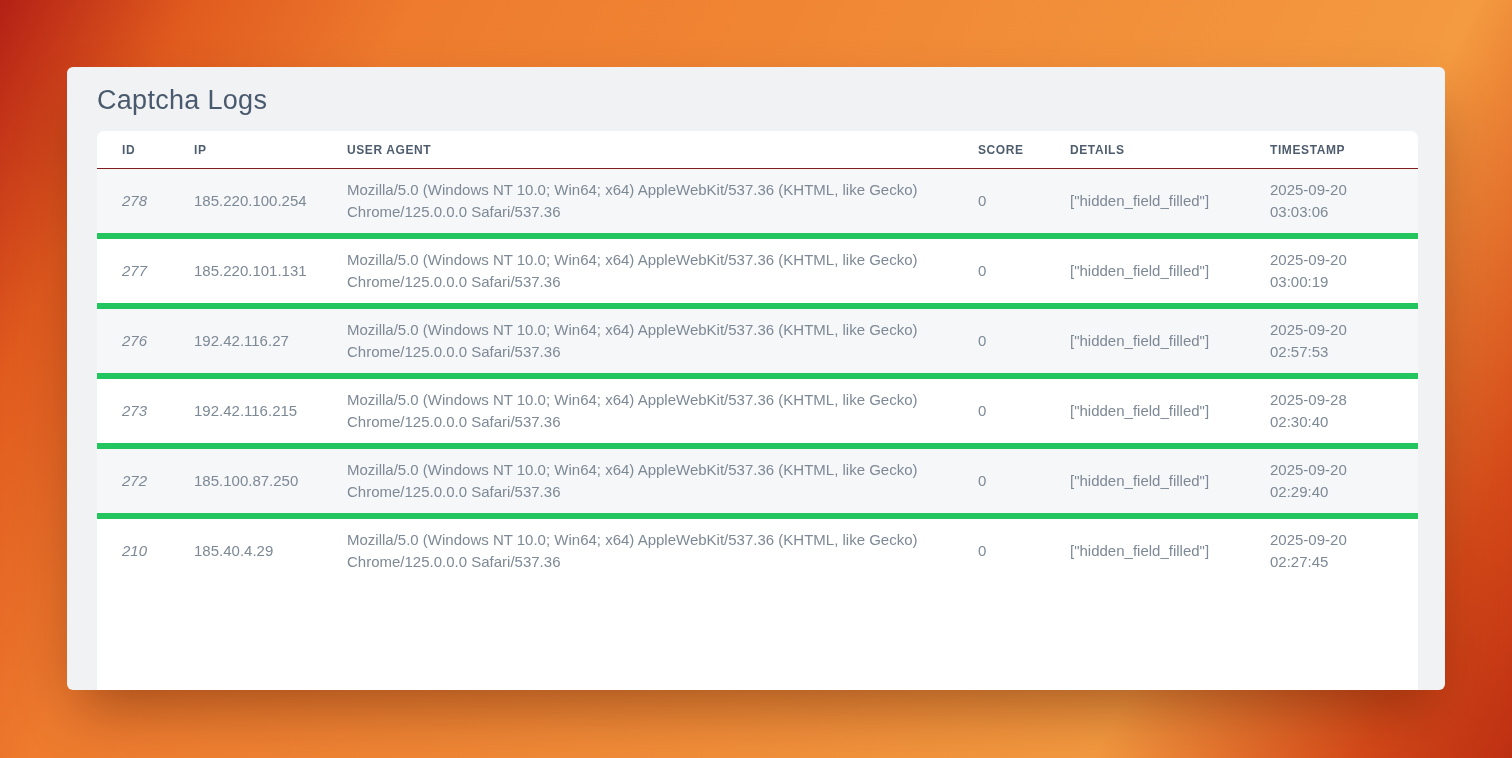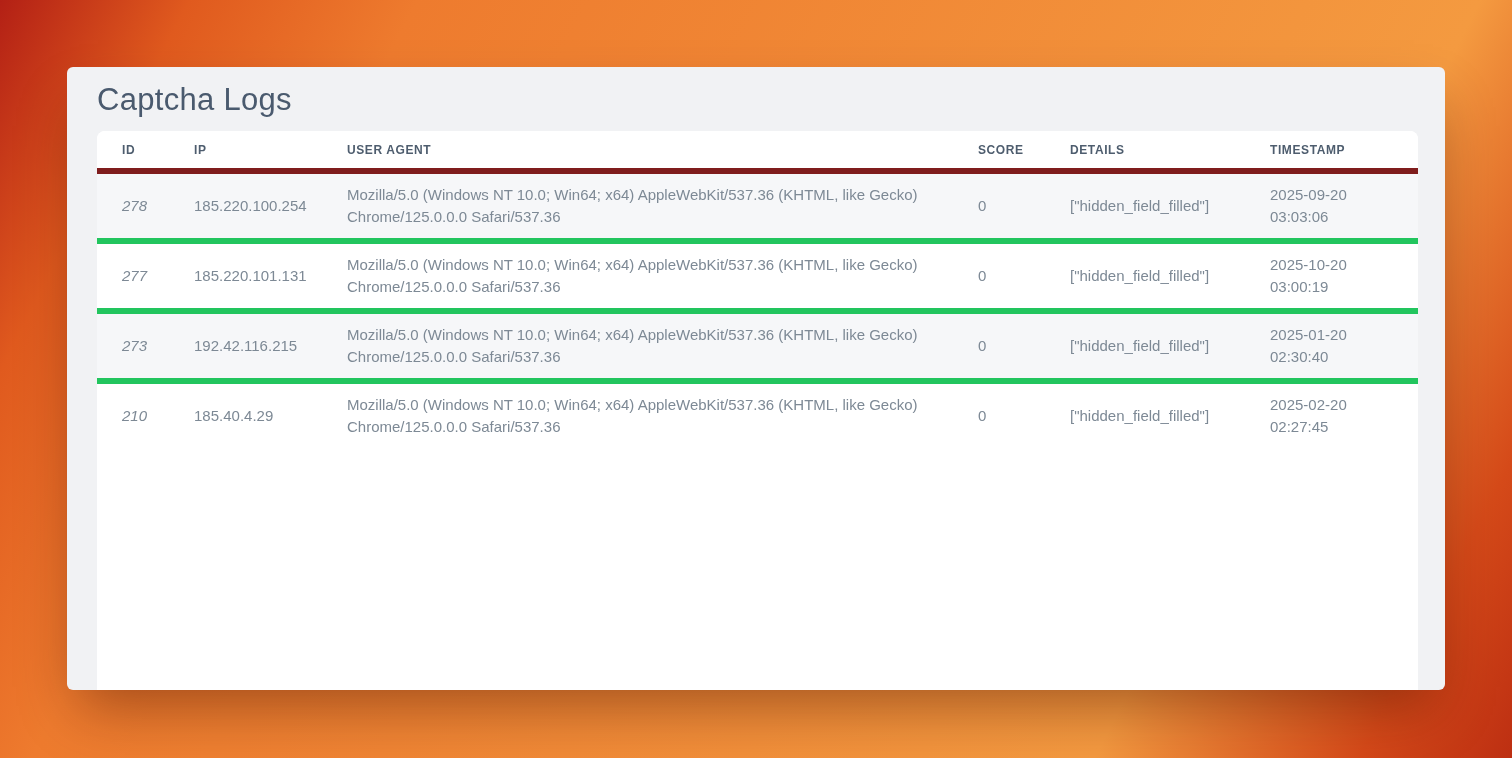--- a/index.html
+++ b/index.html
@@ -29,21 +29,21 @@
     width: 1378px;
     height: 623px;
     background: #f1f2f4;
     border-radius: 6px;
     box-shadow: 0 28px 55px -12px rgba(70, 15, 0, 0.45);
     overflow: hidden;
   }
   .title {
     margin: 0;
     padding: 15px 30px 13px 30px;
-    font-size: 31px;
+    font-size: 27px;
     line-height: 36px;
     font-weight: 500;
     color: #4a5a6e;
     letter-spacing: 0.3px;
   }
   .table-wrap {
     margin: 0 27px 0 30px;
     background: #ffffff;
     border-radius: 8px 8px 0 0;
     overflow: hidden;
@@ -62,21 +62,21 @@
   col.c-timestamp { width: 148px; }
   thead th {
     text-align: left;
     font-size: 12px;
     font-weight: 700;
     letter-spacing: 0.6px;
     text-transform: uppercase;
     color: #4e5d6e;
     background: #ffffff;
     padding: 12px 16px 11px 0;
-    border-bottom: 6px solid #7f1d1d;
+    border-bottom: 1px solid #7f1d1d;
   }
   thead th:first-child { padding-left: 25px; }
   tbody td {
     font-size: 15px;
     line-height: 22px;
     color: #7d8995;
     padding: 10px 16px 10px 0;
     vertical-align: middle;
     word-wrap: break-word;
   }
@@ -121,35 +121,51 @@
             <td>0</td>
             <td>["hidden_field_filled"]</td>
             <td>2025-09-20 03:03:06</td>
           </tr>
             <tr>
             <td>277</td>
             <td>185.220.101.131</td>
             <td>Mozilla/5.0 (Windows NT 10.0; Win64; x64) AppleWebKit/537.36 (KHTML, like Gecko) Chrome/125.0.0.0 Safari/537.36</td>
             <td>0</td>
             <td>["hidden_field_filled"]</td>
-            <td>2025-10-20 03:00:19</td>
+            <td>2025-09-20 03:00:19</td>
+          </tr>
+            <tr>
+            <td>276</td>
+            <td>192.42.116.27</td>
+            <td>Mozilla/5.0 (Windows NT 10.0; Win64; x64) AppleWebKit/537.36 (KHTML, like Gecko) Chrome/125.0.0.0 Safari/537.36</td>
+            <td>0</td>
+            <td>["hidden_field_filled"]</td>
+            <td>2025-09-20 02:57:53</td>
           </tr>
             <tr>
             <td>273</td>
             <td>192.42.116.215</td>
             <td>Mozilla/5.0 (Windows NT 10.0; Win64; x64) AppleWebKit/537.36 (KHTML, like Gecko) Chrome/125.0.0.0 Safari/537.36</td>
             <td>0</td>
             <td>["hidden_field_filled"]</td>
-            <td>2025-01-20 02:30:40</td>
+            <td>2025-09-28 02:30:40</td>
+          </tr>
+            <tr>
+            <td>272</td>
+            <td>185.100.87.250</td>
+            <td>Mozilla/5.0 (Windows NT 10.0; Win64; x64) AppleWebKit/537.36 (KHTML, like Gecko) Chrome/125.0.0.0 Safari/537.36</td>
+            <td>0</td>
+            <td>["hidden_field_filled"]</td>
+            <td>2025-09-20 02:29:40</td>
           </tr>
             <tr>
             <td>210</td>
             <td>185.40.4.29</td>
             <td>Mozilla/5.0 (Windows NT 10.0; Win64; x64) AppleWebKit/537.36 (KHTML, like Gecko) Chrome/125.0.0.0 Safari/537.36</td>
             <td>0</td>
             <td>["hidden_field_filled"]</td>
-            <td>2025-02-20 02:27:45</td>
+            <td>2025-09-20 02:27:45</td>
           </tr>
           </tbody>
       </table>
     </div>
   </div>
 </div>
 
 </body></html>

